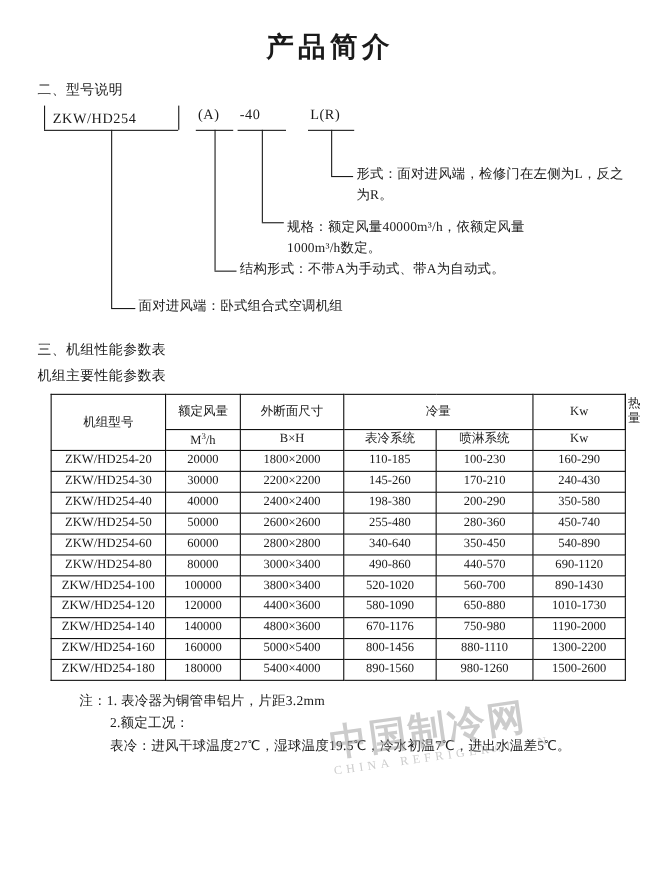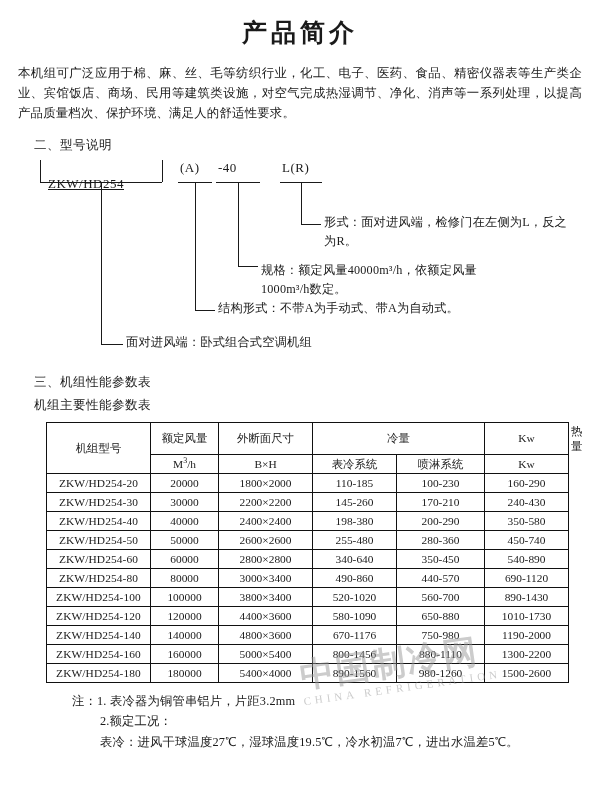--- a/index.html
+++ b/index.html
@@ -13,21 +13,21 @@
     position: relative;
     font-family: "Liberation Serif", serif;
     color: #1a1a1a;
     overflow: hidden;
   }
   .page {
     position: relative;
     width: 600px;
     height: 810px;
     box-sizing: border-box;
-    padding: 10px 18px 0 18px;
+    padding: 20px 18px 0 18px;
   }
   .doc-title {
     text-align: center;
     font-size: 25px;
     font-weight: bold;
     letter-spacing: 4px;
     margin: 6px 0 14px 0;
     font-family: "DejaVu Serif", serif;
   }
   .para {
@@ -59,21 +59,21 @@
     font-size: 12.2px;
   }
   .md-code {
     position: absolute;
     top: 0;
     left: 22px;
     width: 250px;
     font-size: 13px;
     letter-spacing: 0.5px;
   }
-  .md-code .mc-main { position: absolute; left: 8px; top: 16px; text-decoration: underline; }
+  .md-code .mc-main { position: absolute; left: 8px; top: 4px; }
   .md-code .mc-a    { position: absolute; left: 140px; top: 0; }
   .md-code .mc-40   { position: absolute; left: 178px; top: 0; }
   .md-code .mc-lr   { position: absolute; left: 242px; top: 0; }
 
   .md-line {
     position: absolute;
     background: #1a1a1a;
   }
   .v { width: 1px; }
   .h { height: 1px; }
@@ -156,21 +156,20 @@
   .notes .lvl1 { margin-left: 26px; }
   .notes .lvl2 { margin-left: 54px; }
 </style>
 </head>
 <body>
 
 <div class="page">
 
   <div class="doc-title">产品简介</div>
 
-  <p class="para">本机组可广泛应用于棉、麻、丝、毛等纺织行业，化工、电子、医药、食品、精密仪器表等生产类企业、宾馆饭店、商场、民用等建筑类设施，对空气完成热湿调节、净化、消声等一系列处理，以提高产品质量档次、保护环境、满足人的舒适性要求。</p>
 
   <div class="section-head">二、型号说明</div>
 
   <div class="model-diagram">
 
     <div class="md-code">
       <span class="mc-main">ZKW/HD254</span>
       <span class="mc-a">(A)</span>
       <span class="mc-40">-40</span>
       <span class="mc-lr">L(R)</span>

